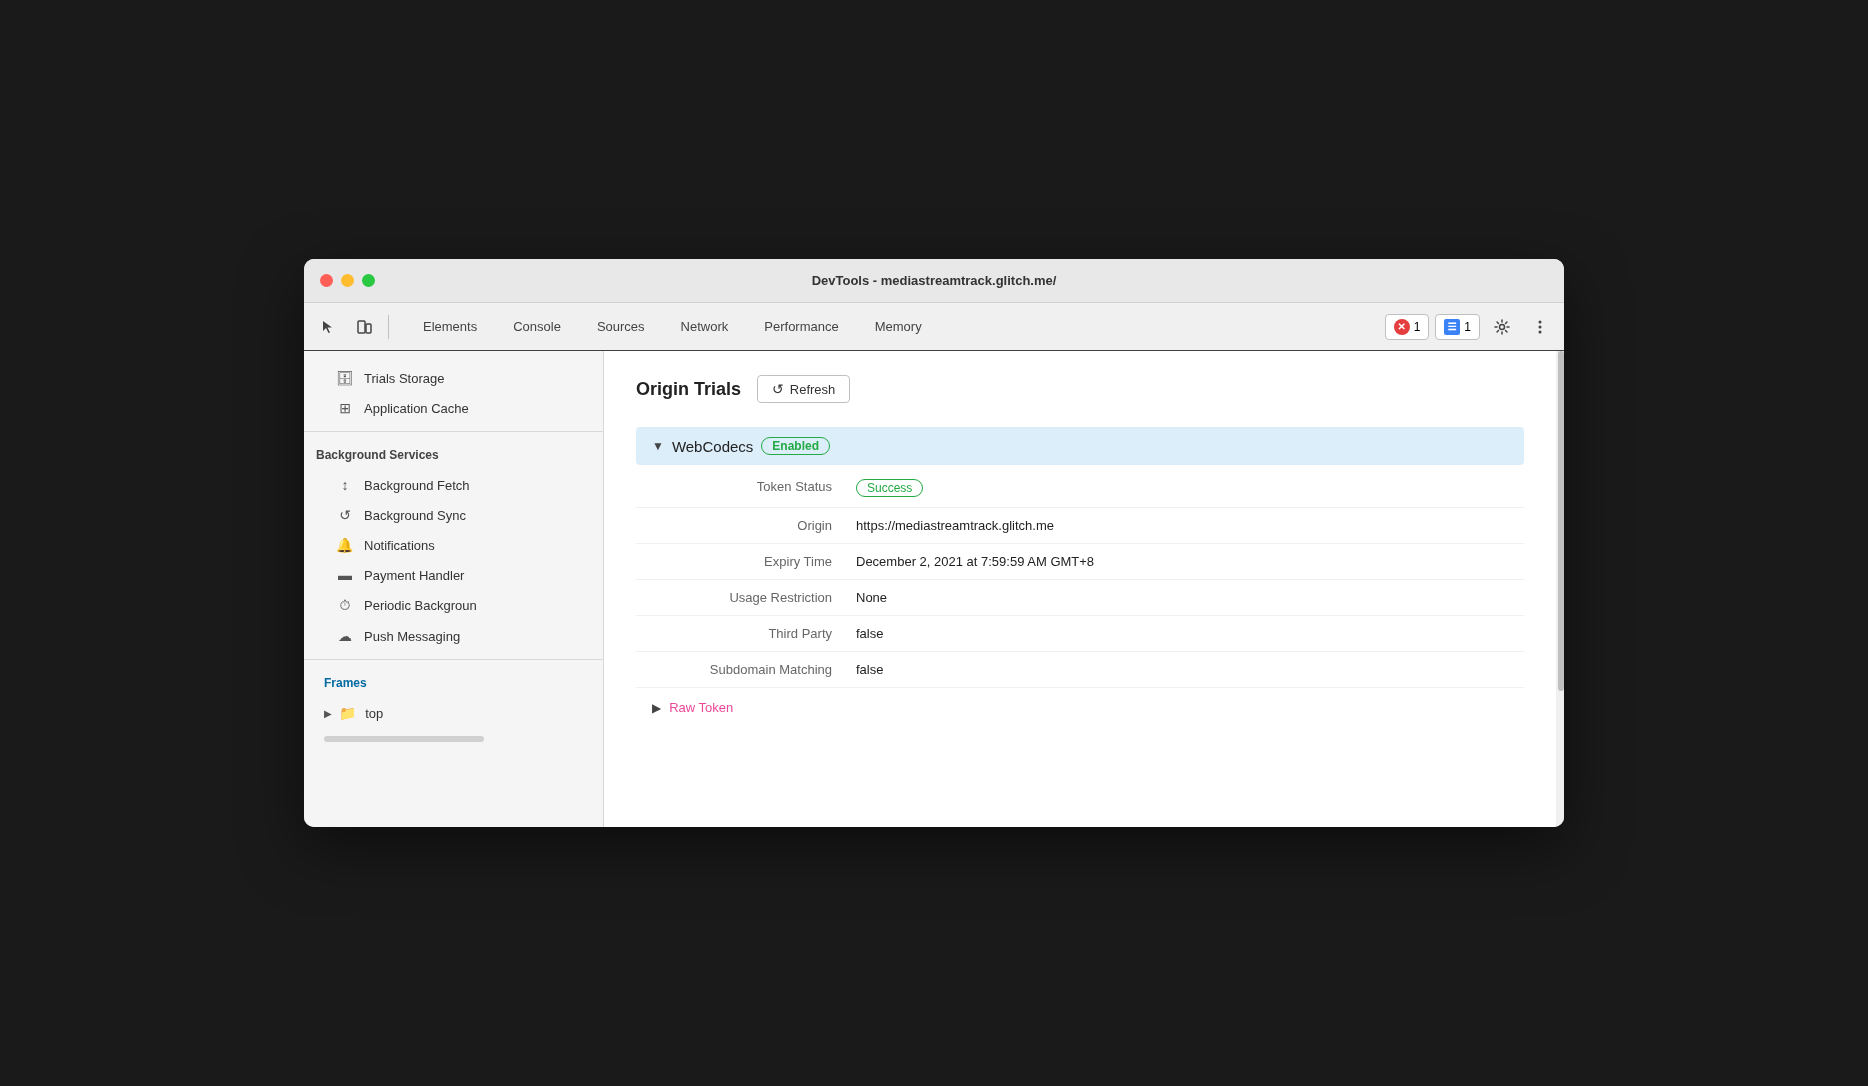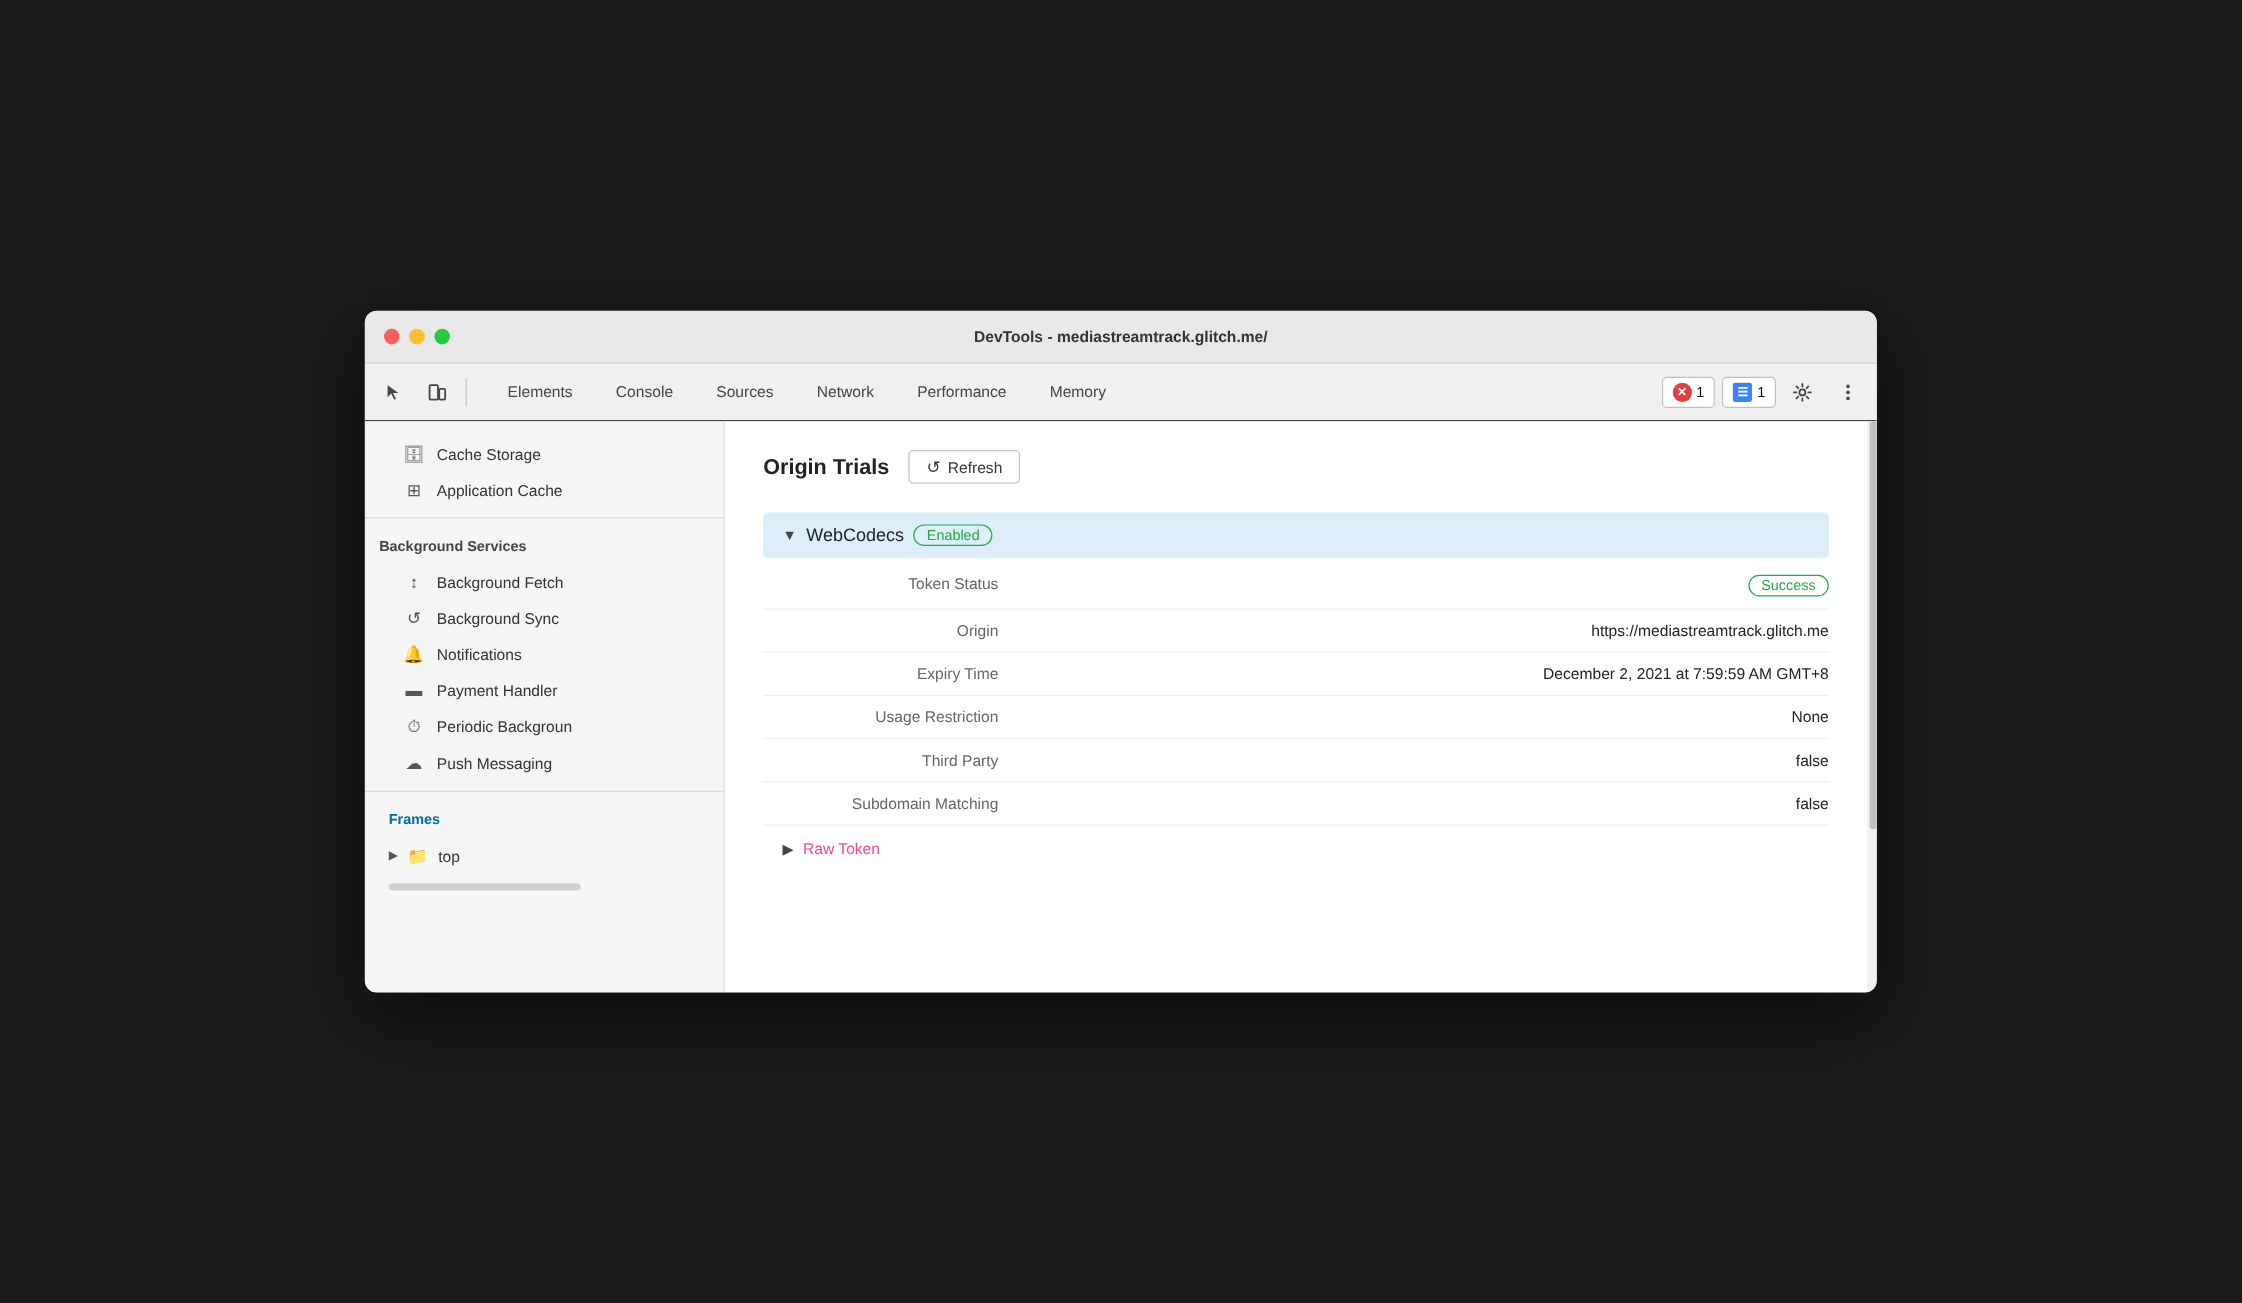--- a/index.html
+++ b/index.html
@@ -287,21 +287,21 @@
       font-weight: 500;
       color: #222;
     }
 
     .badge-enabled {
       border: 1.5px solid #22aa44;
       border-radius: 20px;
       padding: 1px 10px;
       font-size: 12px;
       color: #22aa44;
-      font-weight: 400;
+      font-weight: 700;
       background: transparent;
     }
 
     
     .details-table {
       width: 100%;
       border-collapse: collapse;
       margin-top: 4px;
     }
 
@@ -315,21 +315,20 @@
       font-size: 13px;
       color: #666;
       width: 220px;
       vertical-align: top;
     }
 
     .details-value {
       padding: 10px 0;
       font-size: 13px;
       color: #222;
-      text-align: right;
     }
 
     .badge-success {
       border: 1.5px solid #22aa44;
       border-radius: 20px;
       padding: 1px 10px;
       font-size: 12px;
       color: #22aa44;
       font-weight: 500;
       background: transparent;
@@ -432,21 +431,21 @@
       </button>
     </div>
   </div>
 
   <div class="main">
 
     <div class="sidebar">
 
       <div class="sidebar-item">
         <span class="sidebar-item-icon">🗄</span>
-        <span>Cache Storage</span>
+        <span>Trials Storage</span>
       </div>
       <div class="sidebar-item">
         <span class="sidebar-item-icon">⊞</span>
         <span>Application Cache</span>
       </div>
 
       <div class="sidebar-divider"></div>
 
       <div class="sidebar-section-header">Background Services</div>
 

